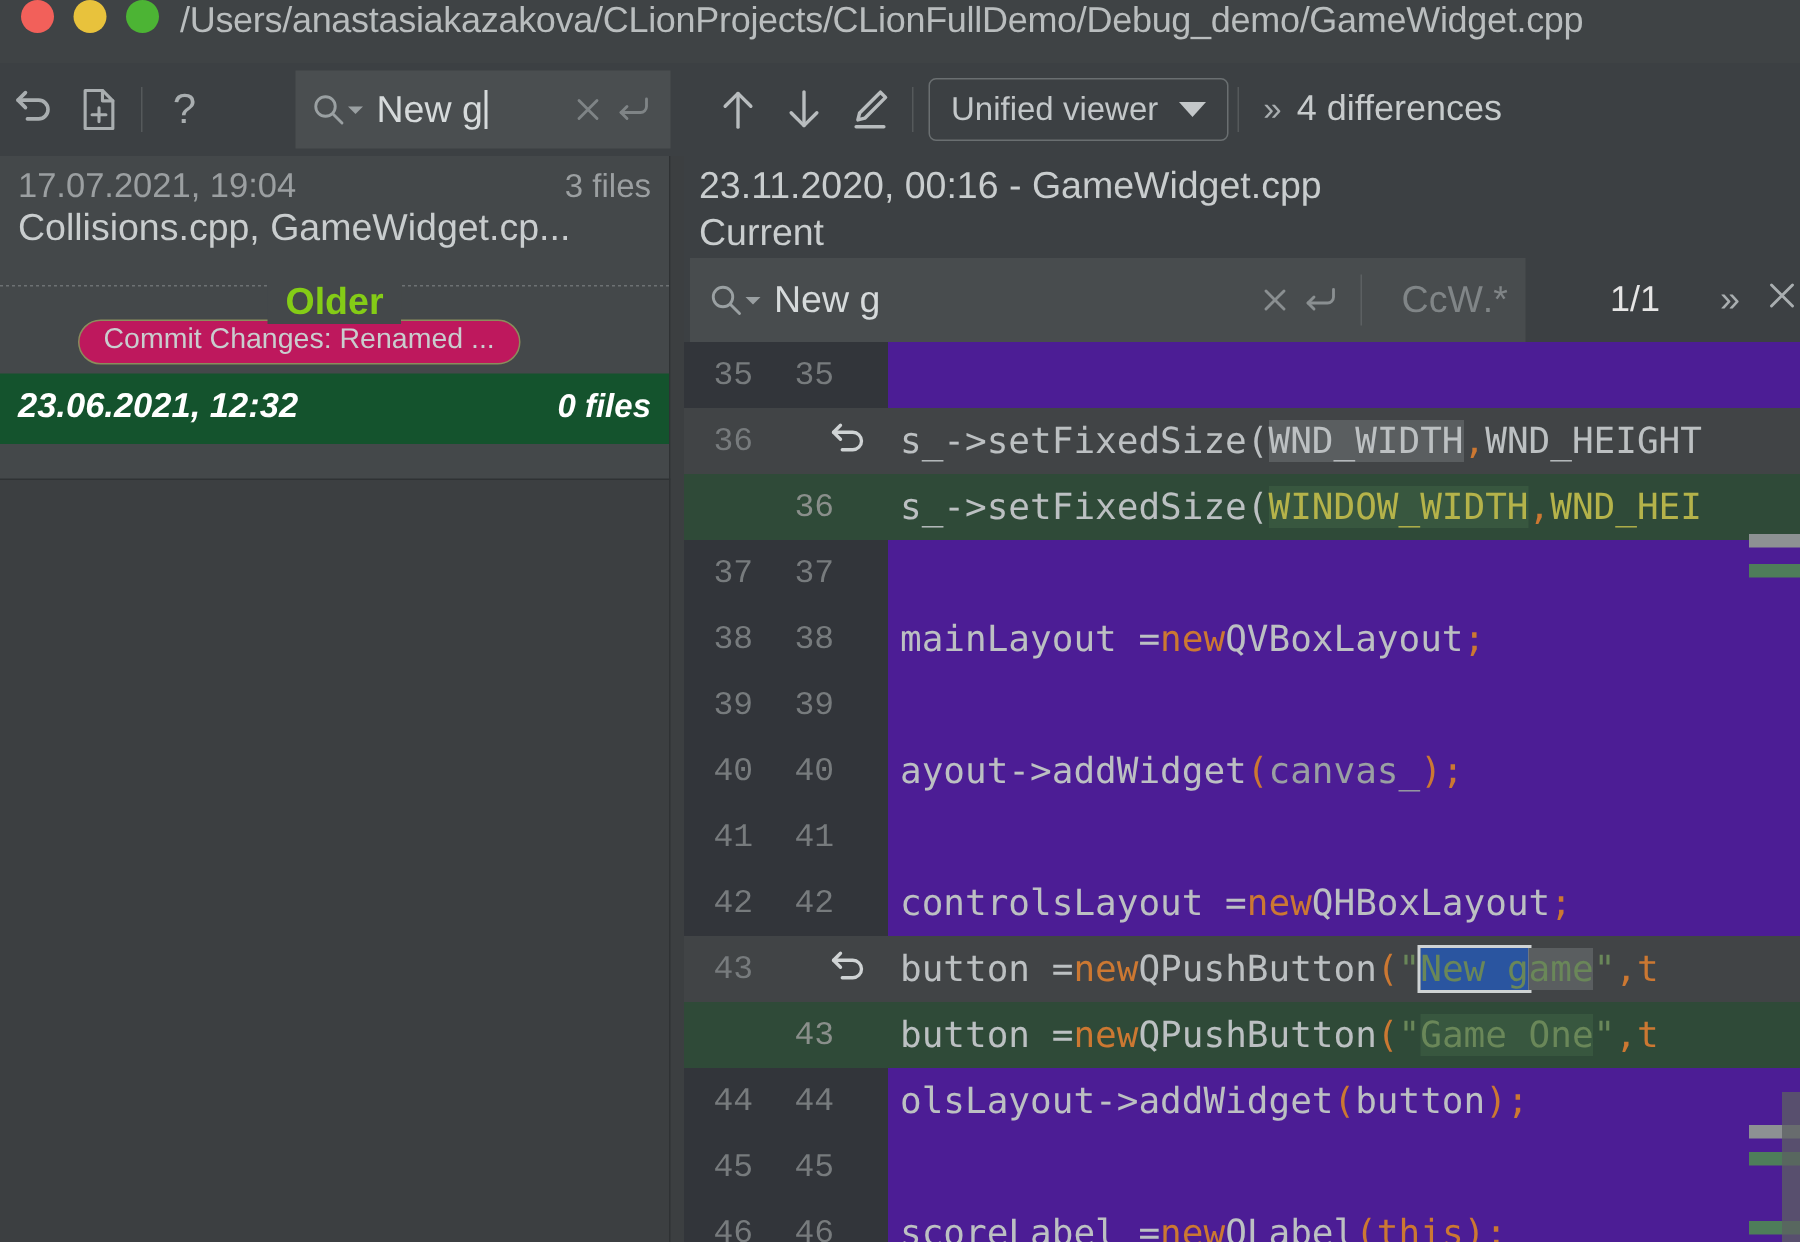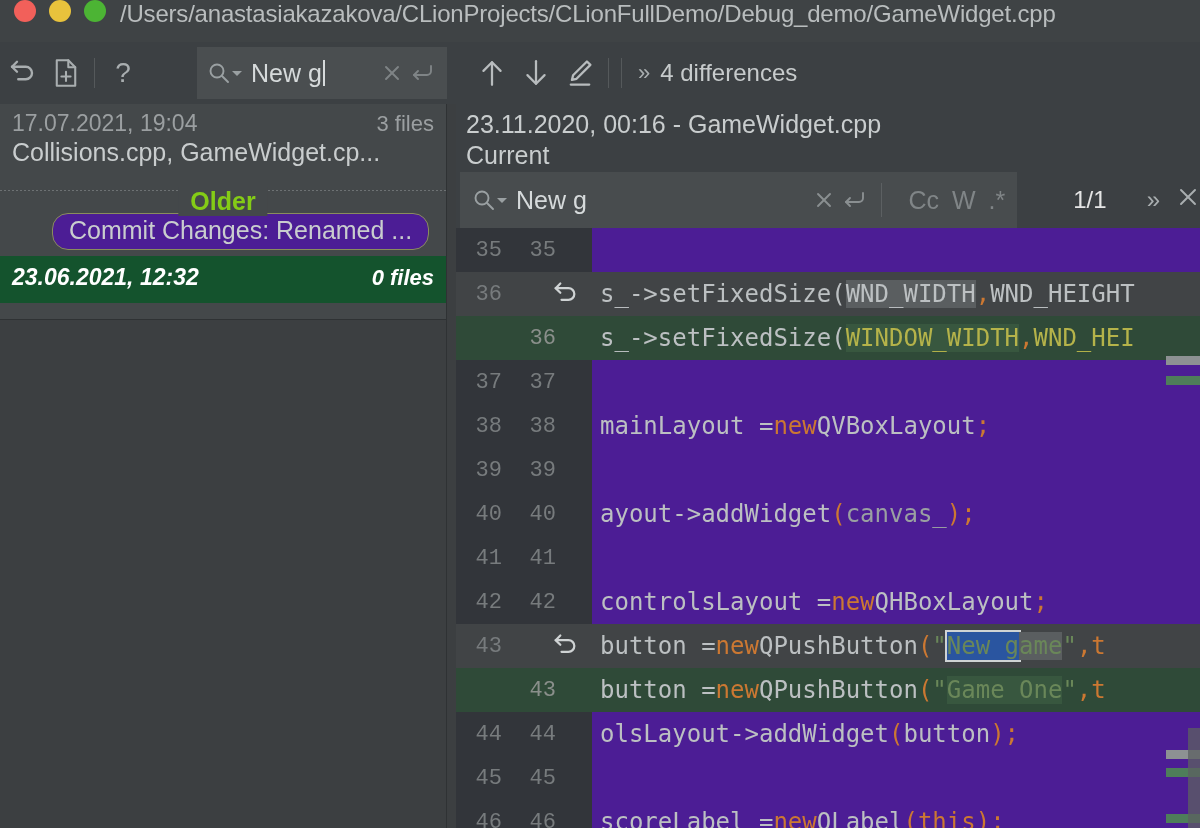--- a/index.html
+++ b/index.html
@@ -78,43 +78,43 @@
 
   .older-sep { position: relative; height: 38px; margin-top: 4px; }
   .older-line { position: absolute; top: 50%; left: 0; right: 0; height: 1px;
     background: repeating-linear-gradient(to right,#6d7173 0 2px,transparent 2px 4px); }
   .older-label {
     position: absolute; left: 50%; transform: translateX(-50%); top: 16px;
     background: #44484a; padding: 0 12px; color: #84cc16; font-size: 25px; font-weight: bold;
   }
   .commit-pill {
     display: inline-block; margin: 4px 0 0 52px;
-    background: #4c1d95; border: 1px solid #8a8d5c; border-radius: 16px;
-    color: #c9cdce; font-size: 25px; padding: 2px 16px 4px 16px; white-space: nowrap;
+    background: #be185d; border: 1px solid #8a8d5c; border-radius: 16px;
+    color: #c9cdce; font-size: 19px; padding: 2px 16px 4px 16px; white-space: nowrap;
   }
   .rev-selected { background: #14532d; margin-top: 6px; padding: 8px 12px 12px 12px; font-style: italic; }
   .rev-selected .rev-date { color: #ffffff; font-weight: bold; font-size: 23px; }
   .sidebar-under { position: absolute; left: 0; top: 320px; width: 447px; height: 508px; background: #3c3f41; border-right: 1px solid #2f3234; }
 
   
   .diffpanel { position: absolute; left: 456px; top: 104px; width: 744px; height: 724px; background: #3c4043; }
   .diff-header { padding: 6px 10px 0 10px; }
   .diff-h1 { color: #c9cdce; font-size: 25px; white-space: nowrap; }
   .diff-h2 { color: #c9cdce; font-size: 25px; margin-top: 2px; }
 
   .find-bar {
     position: absolute; left: 4px; top: 68px; width: 740px; height: 56px;
     background: #3c4043; display: flex; align-items: center;
   }
   .find-field {
     width: 592px; height: 56px; background: #484c4e;
     display: flex; align-items: center; padding: 0 12px;
   }
   .find-text { color: #d6dadb; font-size: 25px; margin-left: 9px; white-space: nowrap; }
-  .find-opts { display: flex; align-items: center; gap: 13px; margin-left: 14px; color: #808587; font-size: 25px; }
+  .find-opts { display: flex; align-items: center; margin-left: 14px; color: #808587; font-size: 25px; }
   .opt { cursor: default; }
   .counter { color: #e5e5e5; font-size: 24px; margin-left: 56px; }
   .find-right { display: flex; align-items: center; gap: 16px; margin-left: 40px; color: #a9aeb0; font-size: 24px; }
 
   
   .code {
     position: absolute; left: 0; top: 124px; width: 744px; height: 600px;
     background: #32353a; overflow: hidden;
     font-family: "DejaVu Sans Mono", monospace; font-size: 24px;
   }
@@ -238,20 +238,24 @@
     </div>
     <div class="tbtn">
       <span>
         <svg width="28" height="30" viewBox="0 0 24 26" fill="none" stroke="#b8bcbe" stroke-width="2" stroke-linecap="round" stroke-linejoin="round">
             <path d="M18 3l3 3-12 12-4 1 1-4z"></path>
             <line x1="4" y1="23" x2="20" y2="23"></line>
           </svg>
       </span>
     </div>
     <div class="vsep"></div>
+    <div class="combo">
+      <span>Unified viewer</span>
+      <span class="combo-arrow"></span>
+    </div>
     <div class="vsep"></div>
     <span class="chev2">»</span>
     <span class="diffcount">4 differences</span>
   </div>
 
   <div class="sidebar">
     <div class="rev-row">
       <div class="rev-line1">
         <span class="rev-date">17.07.2021, 19:04</span>
         <span class="rev-files">3 files</span>

